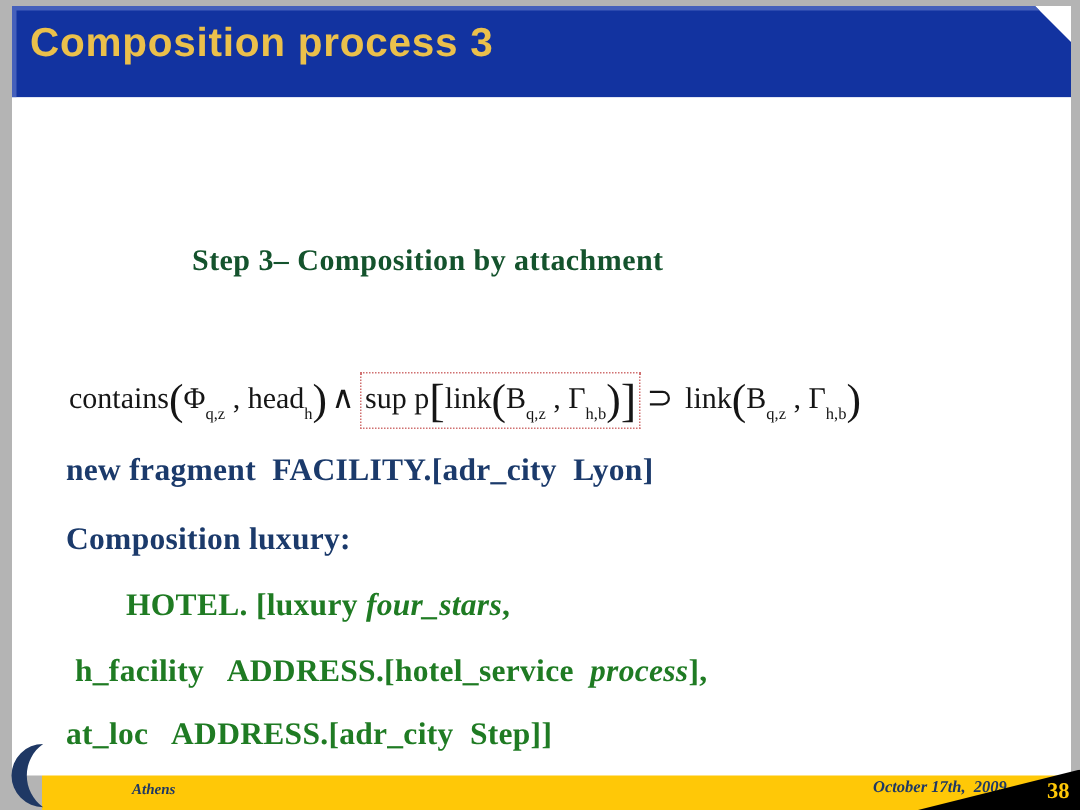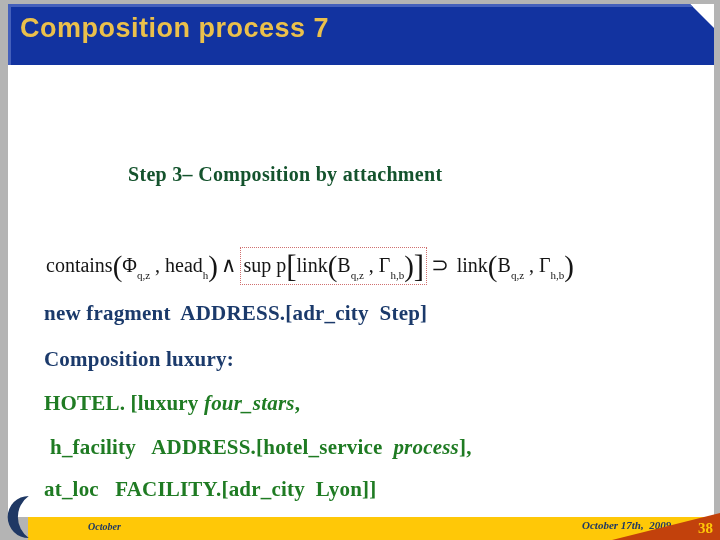--- a/index.html
+++ b/index.html
@@ -40,75 +40,75 @@
   .bigb{font-size:31px;font-weight:400;vertical-align:-5px;}
   .op{font-size:21px;padding:0 3px;}
   .boxed{
     border:1px dotted #D07070;padding:6px 2px 8px 2px;margin:0 1px;
   }
 
   
   .bline{position:absolute;left:44px;font-weight:bold;font-size:21px;white-space:pre;letter-spacing:.2px;}
   .bl1{top:301px;}
   .bl2{top:347px;}
-  .bl3{top:391px;}
+  .bl3{top:391px;margin-left:40px;}
   .bl4{top:435px;left:50px;}
   .bl5{top:477px;}
   .navy{color:#1B3A6B;}
   .green{color:#1F7B23;}
   .ital{font-style:italic;}
 
   
   .footer-bar{position:absolute;left:28px;top:517px;width:692px;height:23px;background:#FFC807;}
   .corner-gray{position:absolute;left:0;top:517px;width:28px;height:23px;background:#b4b4b4;}
   .footer-left{
     position:absolute;left:88px;top:521px;
     font-style:italic;font-weight:bold;font-size:10px;color:#1F3864;
   }
   .footer-right{
     position:absolute;left:582px;top:519px;
     font-style:italic;font-weight:bold;font-size:11px;color:#1F3864;white-space:pre;
   }
   .page-tri{
     position:absolute;left:612px;top:513px;width:108px;height:27px;
-    background:#c2410c;clip-path:polygon(100% 0,100% 100%,0 100%);
+    background:#000000;clip-path:polygon(100% 0,100% 100%,0 100%);
   }
   .page-num{
     position:absolute;right:7px;bottom:3px;
     font-weight:bold;font-size:15px;color:#FFC807;
   }
   .crescent{position:absolute;left:0px;top:494px;width:46px;height:46px;z-index:5;}
 </style>
 </head>
 <body>
 
 <div class="slide"></div>
 
 <div class="header"></div>
-<div class="title">Composition process 7</div>
+<div class="title">Composition process 3</div>
 
 <div class="subtitle">Step 3– Composition by attachment</div>
 
 <div class="formula">
   <span>contains</span><span class="bigp">(</span><span>Φ</span><span class="sub">q,z</span><span> , head</span><span class="sub">h</span><span class="bigp">)</span><span class="op">∧</span><span class="boxed"><span>sup p</span><span class="bigb">[</span><span>link</span><span class="bigp">(</span><span>B</span><span class="sub">q,z</span><span> , Γ</span><span class="sub">h,b</span><span class="bigp">)</span><span class="bigb">]</span></span><span class="op">⊃</span><span> link</span><span class="bigp">(</span><span>B</span><span class="sub">q,z</span><span> , Γ</span><span class="sub">h,b</span><span class="bigp">)</span>
 </div>
 
-<div class="bline bl1 navy"><span>new fragment  ADDRESS.[adr_city  Step]</span><span class="ital"></span><span></span></div>
+<div class="bline bl1 navy"><span>new fragment  FACILITY.[adr_city  Lyon]</span><span class="ital"></span><span></span></div>
 
 <div class="bline bl2 navy"><span>Composition luxury:</span><span class="ital"></span><span></span></div>
 
 <div class="bline bl3 green"><span>HOTEL. [luxury </span><span class="ital">four_stars</span><span>,</span></div>
 
 <div class="bline bl4 green"><span>h_facility   ADDRESS.[hotel_service  </span><span class="ital">process</span><span>],</span></div>
 
-<div class="bline bl5 green"><span>at_loc   FACILITY.[adr_city  Lyon]]</span><span class="ital"></span><span></span></div>
+<div class="bline bl5 green"><span>at_loc   ADDRESS.[adr_city  Step]]</span><span class="ital"></span><span></span></div>
 
 <div class="footer-bar"></div>
 <div class="corner-gray"></div>
-<div class="footer-left">October</div>
+<div class="footer-left">Athens</div>
 <div class="footer-right">October 17th,  2009</div>
 <div class="page-tri">
   <span class="page-num">38</span>
 </div>
 
 <svg class="crescent" viewBox="0 0 48 48">
   <path d="M 30 2 A 22 22 0 1 0 30 46 A 27 27 0 0 1 30 2 Z" fill="#1F3864"></path>
 </svg>
 
 </body></html>

